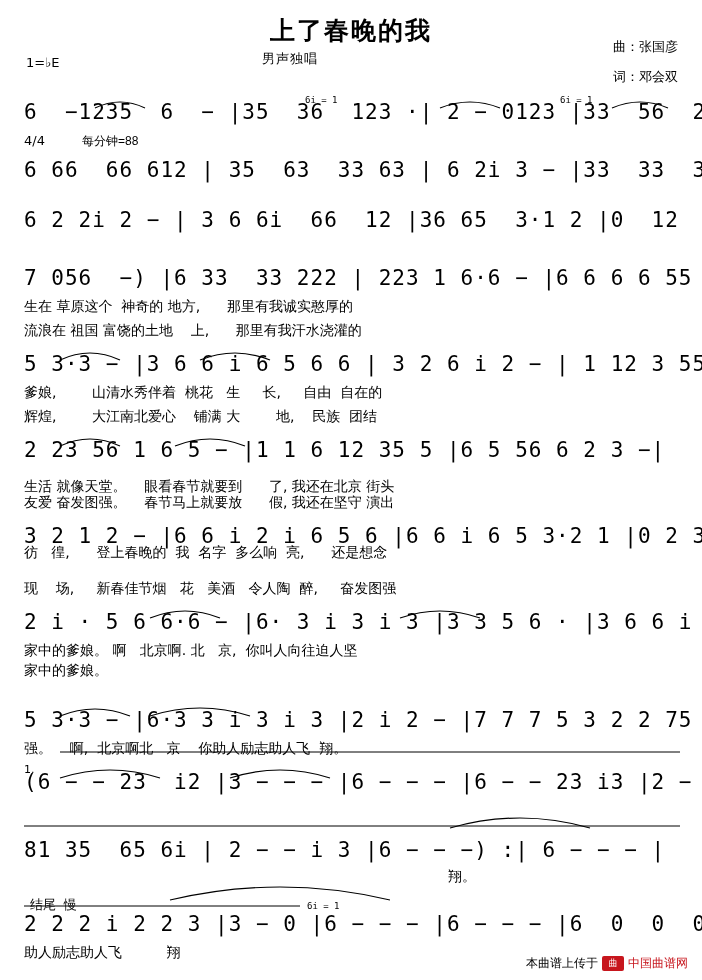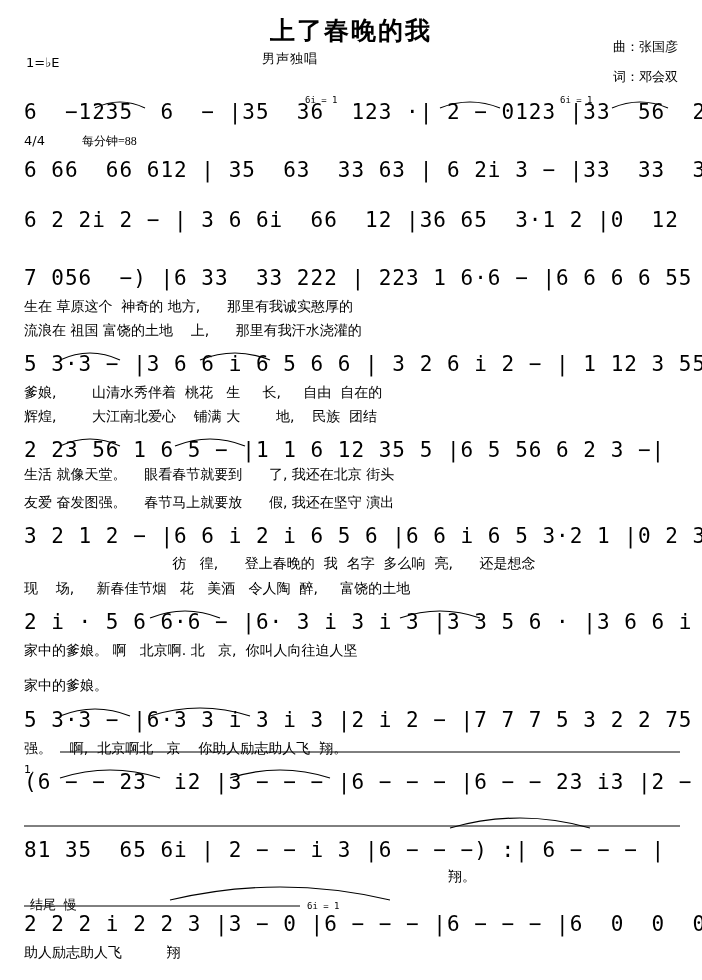--- a/index.html
+++ b/index.html
@@ -38,21 +38,21 @@
     position:absolute;left:26px;top:55px;
     font-family:"DejaVu Sans", sans-serif;
     font-size:13px;
   }
   .meter{
     position:absolute;left:24px;top:133px;
     font-family:"DejaVu Sans", sans-serif;font-size:13px;
   }
   .tempo{
     position:absolute;left:82px;top:133px;
-    font-family:Liberation Serif, serif;font-size:12px;
+    font-family:Liberation Sans, sans-serif;font-size:12px;
   }
 
   
   .sys{position:absolute;left:0;width:702px;}
   .notes{
     position:absolute;left:24px;top:0;width:660px;
     font-family:"DejaVu Sans Mono", monospace;
     font-size:21px;
     letter-spacing:1px;
     white-space:pre;
@@ -124,34 +124,34 @@
   </div>
 
   <div class="sys" style="top:352px;">
     <div class="notes">5 3·3 − |3 6 6 i 6 5 6 6 | 3 2 6 i 2 − | 1 12 3 55</div>
     <div class="lyric" style="top:32px;">爹娘,        山清水秀伴着  桃花   生     长,     自由  自在的</div>
     <div class="lyric" style="top:56px;">辉煌,        大江南北爱心    铺满 大        地,    民族  团结</div>
   </div>
 
   <div class="sys" style="top:438px;">
     <div class="notes">2 23 56 1 6 5 − |1 1 6 12 35 5 |6 5 56 6 2 3 −|</div>
-    <div class="lyric" style="top:28px;">生活 就像天堂。    眼看春节就要到      了, 我还在北京 街头</div>
+    <div class="lyric" style="top:40px;">生活 就像天堂。    眼看春节就要到      了, 我还在北京 街头</div>
     <div class="lyric" style="top:56px;">友爱 奋发图强。    春节马上就要放      假, 我还在坚守 演出</div>
   </div>
 
   <div class="sys" style="top:524px;">
     <div class="notes">3 2 1 2 − |6 6 i 2 i 6 5 6 |6 6 i 6 5 3·2 1 |0 2 3 1 2</div>
-    <div class="lyric" style="top:31px;text-align:center;">彷   徨,      登上春晚的  我  名字  多么响  亮,      还是想念</div>
-    <div class="lyric" style="top:56px;">现    场,     新春佳节烟   花   美酒   令人陶  醉,     富饶的土地</div>
+    <div class="lyric" style="top:20px;">彷   徨,      登上春晚的  我  名字  多么响  亮,      还是想念</div>
+    <div class="lyric" style="top:56px;">现    场,     新春佳节烟   花   美酒   令人陶  醉,     奋发图强</div>
   </div>
 
   <div class="sys" style="top:610px;">
     <div class="notes">2 i · 5 6 6·6 − |6· 3 i 3 i 3 |3 3 5 6 · |3 6 6 i 2 i 6 5 6 |</div>
     <div class="lyric" style="top:32px;">家中的爹娘。 啊   北京啊. 北   京,  你叫人向往迫人坚</div>
-    <div class="lyric" style="top:67px;font-family:Liberation Mono, monospace;">家中的爹娘。</div>
+    <div class="lyric" style="top:52px;font-family:Liberation Mono, monospace;">家中的爹娘。</div>
   </div>
 
   <div class="sys" style="top:708px;">
     <div class="notes">5 3·3 − |6·3 3 i 3 i 3 |2 i 2 − |7 7 7 5 3 2 2 75 |6 − − −</div>
     <div class="lyric" style="top:32px;">强。    啊,  北京啊北   京    你助人励志助人飞  翔。</div>
   </div>
 
   <div class="sys" style="top:770px;">
     <div class="notes">(6 − − 23  i2 |3 − − − |6 − − − |6 − − 23 i3 |2 − − −  2312   3235</div>
   </div>
@@ -186,14 +186,19 @@
     <path d="M150,716 Q200,700 250,716" stroke="#000" fill="none" stroke-width="1.2"></path>
     <path d="M60,778 Q110,762 160,778" stroke="#000" fill="none" stroke-width="1.2"></path>
     <path d="M230,778 Q280,762 330,778" stroke="#000" fill="none" stroke-width="1.2"></path>
     <path d="M450,828 Q520,808 590,828" stroke="#000" fill="none" stroke-width="1.2"></path>
     <path d="M170,900 Q280,874 390,900" stroke="#000" fill="none" stroke-width="1.2"></path>
     <path d="M60,752 L680,752" stroke="#000" stroke-width="1"></path>
     <path d="M24,826 L680,826" stroke="#000" stroke-width="1"></path>
     <path d="M24,906 L300,906" stroke="#000" stroke-width="1"></path>
   </svg>
 
+  <div class="footer">
+    <span>本曲谱上传于</span>
+    <span class="logo">曲</span>
+    <span class="red">中国曲谱网</span>
+  </div>
 
 </div>
 
 </body></html>

